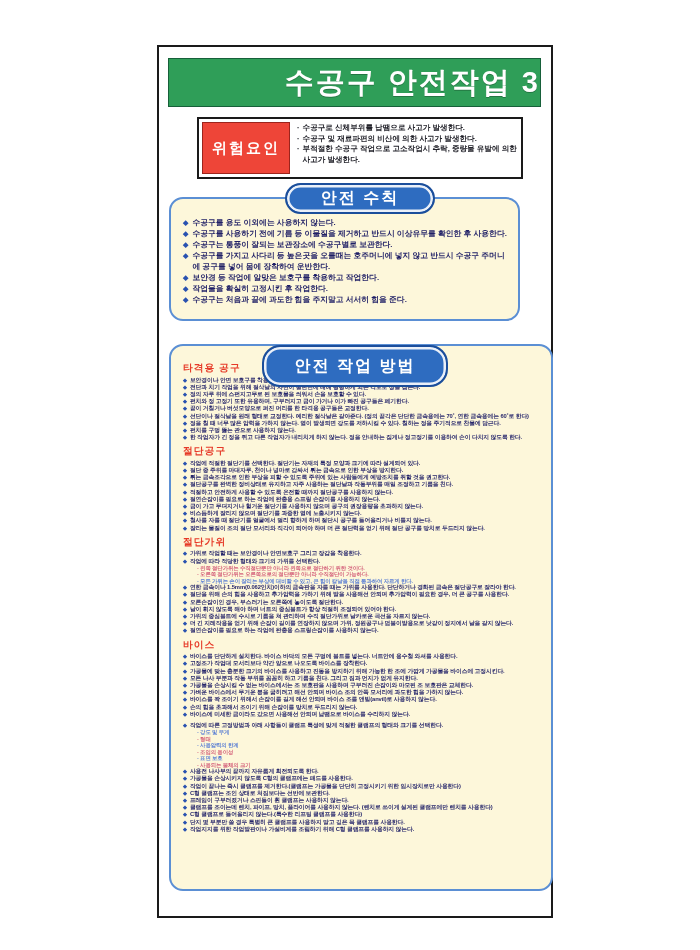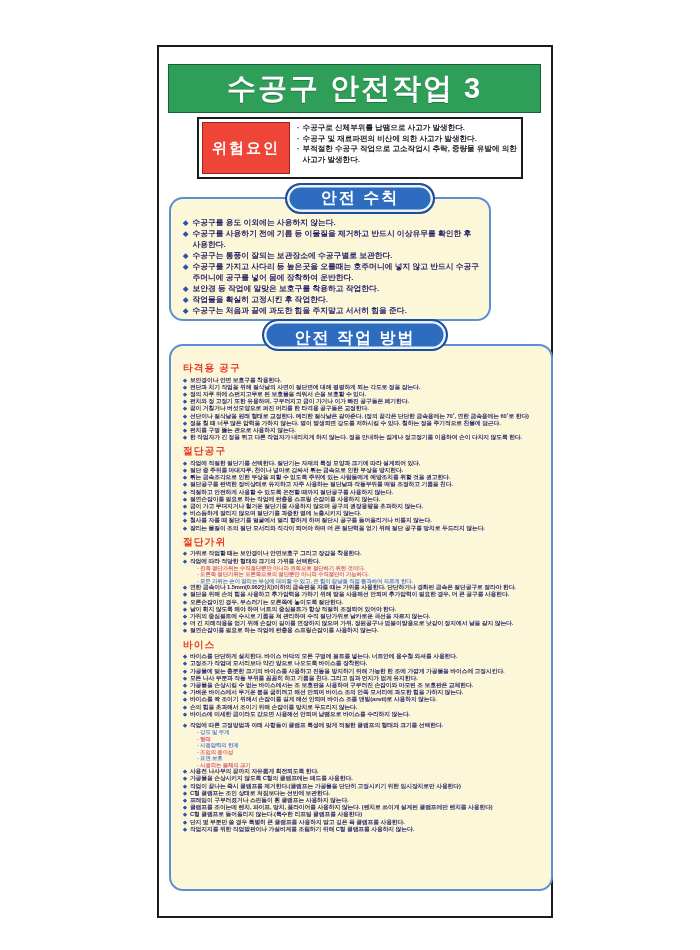--- a/index.html
+++ b/index.html
@@ -7,23 +7,23 @@
     width:700px;height:950px;background:#ffffff;position:relative;
     font-family:"Liberation Sans", sans-serif;
     -webkit-font-smoothing:antialiased;
   }
   .frame{
     position:absolute;left:157px;top:45px;width:396px;height:873px;
     border:2.5px solid #1a1a1a;background:#ffffff;box-sizing:border-box;
   }
   
   .green-header{
-    position:absolute;left:9px;top:17px;width:373px;height:49px;
+    position:absolute;left:9px;top:11px;width:373px;height:49px;
     background:#2f9e58;border:1px solid #17603a;box-sizing:border-box;
-    display:flex;align-items:center;justify-content:center;
+    display:flex;align-items:center;justify-content:flex-end;
   }
   .green-header span{
     color:#ffffff;font-weight:bold;font-size:29px;letter-spacing:2px;
     text-shadow:0 1px 0 rgba(0,0,0,0.25);
   }
   
   .risk-box{
     position:absolute;left:38px;top:70px;width:326px;min-height:62px;
     border:2px solid #1a1a1a;background:#ffffff;box-sizing:border-box;
     display:flex;align-items:stretch;padding:3px;gap:7px;
@@ -38,27 +38,27 @@
   .risk-row .dot{margin:0 3px 0 0;font-weight:bold;}
   
   .pill{
     position:absolute;z-index:3;background:#2e6cc0;border:2px solid #1b4e9b;
     border-radius:18px;box-sizing:border-box;
     box-shadow:inset 0 0 0 2.5px rgba(255,255,255,0.9);
     display:flex;align-items:center;justify-content:center;
   }
   .pill span{color:#ffffff;font-weight:bold;font-size:16px;letter-spacing:2px;}
   .pill1{left:126px;top:136px;width:150px;height:31px;}
-  .pill2{left:103px;top:272px;width:186px;height:32px;align-items:flex-end;}
+  .pill2{left:103px;top:298px;width:186px;height:42px;}
   
   .panel{
     position:absolute;background:#fdf7da;border:2.5px solid #5b8fd4;
     border-radius:14px;box-sizing:border-box;overflow:hidden;
   }
-  .panel1{left:10px;top:150px;width:322px;height:124px;padding:18px 8px 4px 12px;}
+  .panel1{left:10px;top:150px;width:351px;height:124px;padding:18px 8px 4px 12px;}
   .panel2{left:10px;top:297px;width:384px;height:547px;padding:13px 6px 4px 12px;}
   
   .rule-row{display:flex;font-size:7.8px;line-height:11px;color:#1f1f66;font-weight:700;}
   .rule-row .diamond{color:#2a52b0;font-size:7px;margin:0 4px 0 0;flex:0 0 auto;}
   
   .section{margin-bottom:4px;}
   .section-title{color:#e63a28;font-weight:800;font-size:9.8px;letter-spacing:1px;margin:3px 0 1.5px;}
   .m-item{display:flex;font-size:5.8px;line-height:7.2px;color:#26266b;font-weight:600;letter-spacing:-0.1px;word-break:keep-all;}
   .m-item .diamond{color:#2a52b0;font-size:5.2px;margin:0 3px 0 0;flex:0 0 auto;}
   .m-sub{font-size:5.4px;line-height:6.5px;padding-left:14px;font-weight:600;letter-spacing:-0.1px;}

